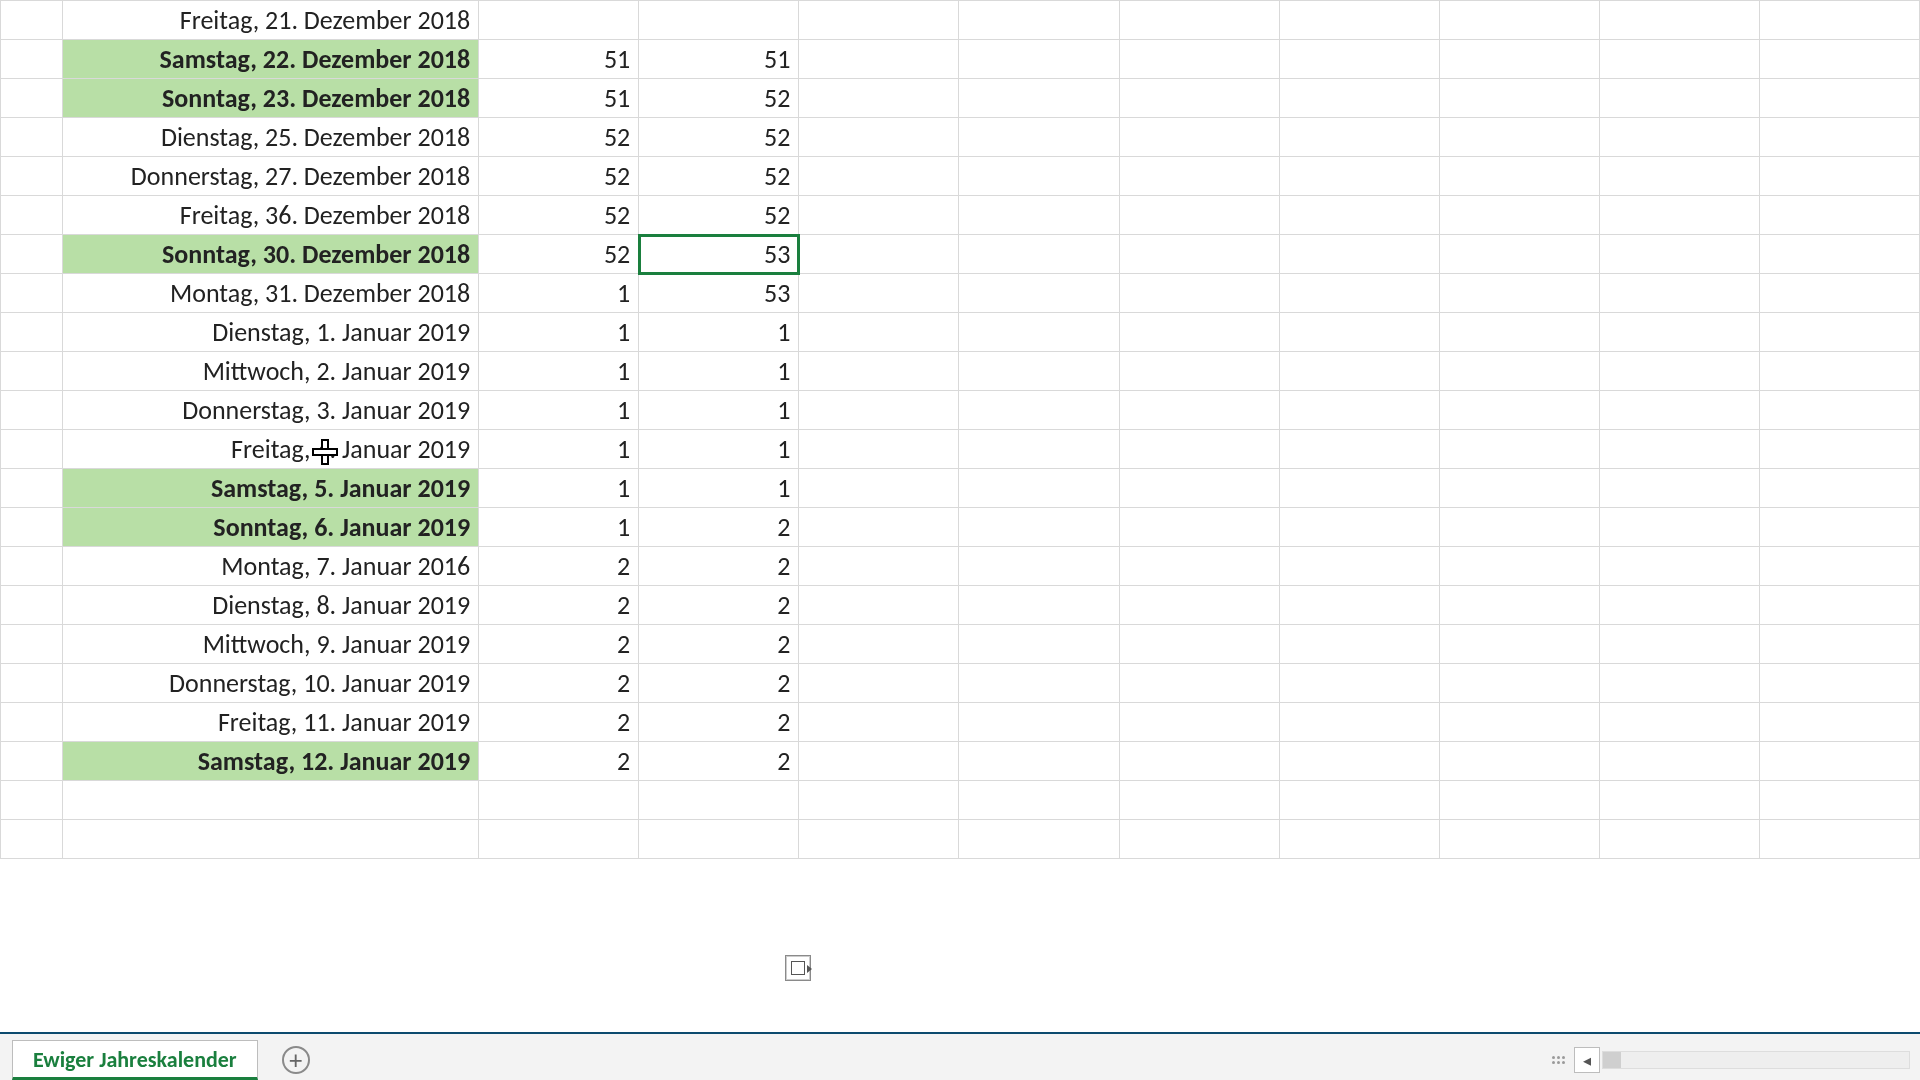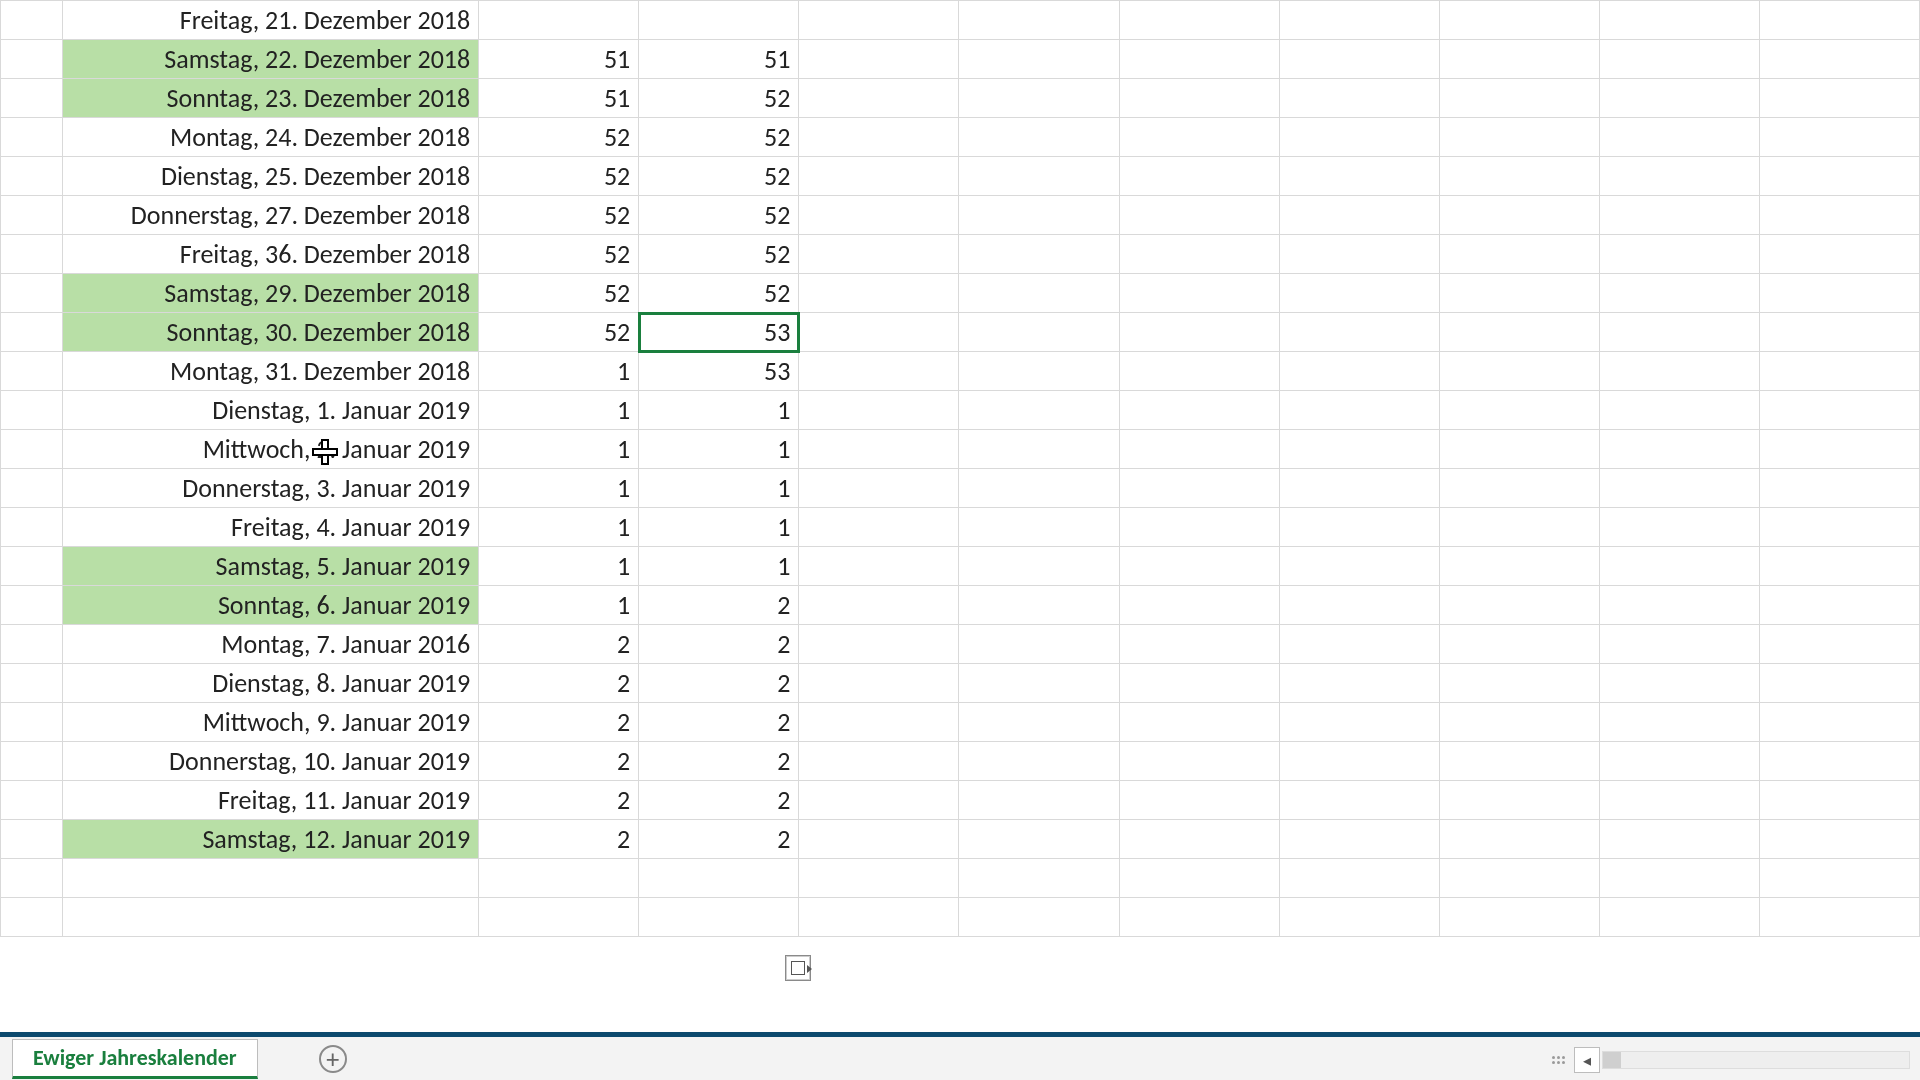--- a/index.html
+++ b/index.html
@@ -6,41 +6,41 @@
   html, body { width: 1920px; height: 1080px; font-family: Calibri, Arial, sans-serif; background: #fff; overflow: hidden; }
   .sheet-area { position: relative; width: 100%; height: 1032px; background: #fff; }
   table.grid { border-collapse: collapse; width: 100%; table-layout: fixed; }
   table.grid td { border: 1px solid #d9d9d9; height: 39px; padding: 0 8px; font-size: 26px; color: #222; text-align: right; vertical-align: middle; white-space: nowrap; overflow: hidden; }
   col.c-rowhdr { width: 60px; }
   col.c-date   { width: 406px; }
   col.c-num    { width: 156px; }
   td.rowhdr { background: #fff; border-right: 1px solid #bfbfbf; }
   td.date   { text-align: right; }
   td.num    { text-align: right; }
-  td.wk     { background: #b8dfa6; }
+  td.wk     { background: #b8dfa6; font-weight: bold; }
   td.selected { outline: 3px solid #1a7f3e; outline-offset: -2px; }
   
   .cursor-cross {
     position: absolute; left: 370px; top: 455px; width: 22px; height: 22px; pointer-events: none;
   }
   .cursor-cross::before, .cursor-cross::after {
     content: ""; position: absolute; background: #fff; border: 2px solid #000;
   }
   .cursor-cross::before { left: 9px; top: 0; width: 4px; height: 22px; border-left:2px solid #000; border-right:2px solid #000; background:#fff;}
   .cursor-cross::after  { left: 0; top: 9px; width: 22px; height: 4px; border-top:2px solid #000; border-bottom:2px solid #000; background:#fff;}
   
   .smart-tag {
     position: absolute; left: 785px; top: 955px; width: 26px; height: 26px;
     border: 1px solid #8a8a8a; background: #fff; display:flex; align-items:center; justify-content:center;
     font-size: 14px; color:#555; box-shadow: 0 0 0 1px #ccc inset;
   }
   .smart-tag .ico { width:14px; height:14px; border:1px solid #555; position:relative; }
   .smart-tag .ico::after { content:""; position:absolute; right:-8px; top:3px; border-left:5px solid #555; border-top:4px solid transparent; border-bottom:4px solid transparent;}
   
-  .tabbar { position:absolute; left:0; right:0; bottom:0; height:48px; background:#f3f3f3; border-top:5px solid #0c4a6e; display:flex; align-items:center;gap:37px; }
+  .tabbar { position:absolute; left:0; right:0; bottom:0; height:48px; background:#f3f3f3; border-top:2px solid #0c4a6e; display:flex; align-items:flex-end; }
   .tab { height:40px; padding:0 20px; display:flex; align-items:center; font-size:22px; color:#1a7f3e; background:#fff; border:1px solid #bdbdbd; border-bottom:3px solid #1a7f3e; margin-left:12px; font-weight:600;}
   .tab-add { width:40px; height:40px; display:flex; align-items:center; justify-content:center; margin-left:18px; color:#666; font-size:26px; cursor:pointer;}
   .tab-add .circ { width:28px; height:28px; border:2px solid #8a8a8a; border-radius:50%; display:flex; align-items:center; justify-content:center;}
   .hscroll { position:absolute; right:8px; bottom:6px; height:28px; width:360px; display:flex; align-items:center;}
   .hscroll .btn { width:26px; height:26px; border:1px solid #bdbdbd; background:#fff; display:flex; align-items:center; justify-content:center; color:#555;}
   .hscroll .track { flex:1; height:18px; background:#eee; margin:0 2px; border:1px solid #ddd; position:relative;}
   .hscroll .thumb { position:absolute; left:0; top:0; bottom:0; width:18px; background:#cfcfcf;}
   .drag-dots { width:14px; height:28px; margin-right:8px; display:flex; flex-wrap:wrap; align-content:center; gap:2px;}
   .drag-dots span{ width:3px; height:3px; background:#9a9a9a; border-radius:50%;}
 </style>
@@ -97,33 +97,20 @@
           <td class="num"></td>
           <td class="num"></td>
           <td class="num"></td>
           <td class="num"></td>
           <td class="num"></td>
           <td class="num"></td>
           <td class="num"></td>
         </tr>
         <tr>
           <td class="rowhdr"></td>
-          <td class="date">Montag, 24. Dezember 2018</td>
-          <td class="num">52</td>
-          <td class="num">52</td>
-          <td class="num"></td>
-          <td class="num"></td>
-          <td class="num"></td>
-          <td class="num"></td>
-          <td class="num"></td>
-          <td class="num"></td>
-          <td class="num"></td>
-        </tr>
-        <tr>
-          <td class="rowhdr"></td>
           <td class="date">Dienstag, 25. Dezember 2018</td>
           <td class="num">52</td>
           <td class="num">52</td>
           <td class="num"></td>
           <td class="num"></td>
           <td class="num"></td>
           <td class="num"></td>
           <td class="num"></td>
           <td class="num"></td>
           <td class="num"></td>
@@ -137,33 +124,20 @@
           <td class="num"></td>
           <td class="num"></td>
           <td class="num"></td>
           <td class="num"></td>
           <td class="num"></td>
           <td class="num"></td>
         </tr>
         <tr>
           <td class="rowhdr"></td>
           <td class="date">Freitag, 36. Dezember 2018</td>
-          <td class="num">52</td>
-          <td class="num">52</td>
-          <td class="num"></td>
-          <td class="num"></td>
-          <td class="num"></td>
-          <td class="num"></td>
-          <td class="num"></td>
-          <td class="num"></td>
-          <td class="num"></td>
-        </tr>
-        <tr>
-          <td class="rowhdr"></td>
-          <td class="date wk">Samstag, 29. Dezember 2018</td>
           <td class="num">52</td>
           <td class="num">52</td>
           <td class="num"></td>
           <td class="num"></td>
           <td class="num"></td>
           <td class="num"></td>
           <td class="num"></td>
           <td class="num"></td>
           <td class="num"></td>
         </tr>

